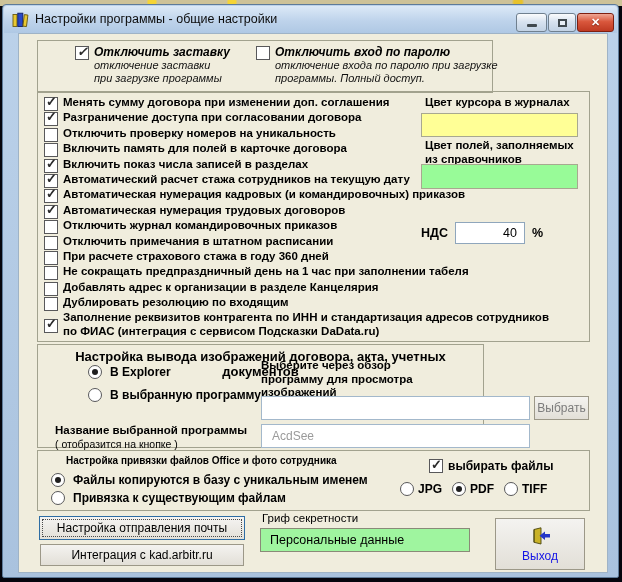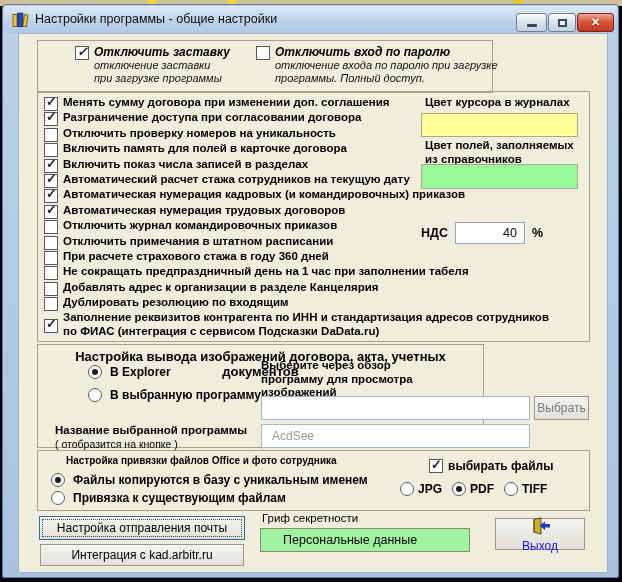--- a/index.html
+++ b/index.html
@@ -93,22 +93,22 @@
   .format-row{position:absolute;left:362px;top:31px;display:flex;gap:10px;align-items:center;}
   .fmt{display:flex;gap:4px;align-items:center;}
   .fmt .blabel{font-size:12px;}
   
   #mail-btn{position:absolute;left:20px;top:482px;width:206px;height:24px;
             border:1px solid #2E6DA4;background:linear-gradient(#F5F4F2,#E3E0D8);position:absolute;}
   #mail-btn::after{content:"";position:absolute;inset:2px;border:1px dotted #4a4a4a;}
   #kad-btn{position:absolute;left:21px;top:510px;width:204px;height:22px;}
   #secrecy-label{position:absolute;left:243px;top:478px;font-size:11.5px;}
   #secrecy-input{position:absolute;left:241px;top:494px;width:210px;height:24px;background:#9FF59F;
-                 border:1px solid #8A8A78;box-sizing:border-box;font-size:12.5px;padding:4px 0 0 22px;}
-  #exit-btn{position:absolute;left:476px;top:484px;width:90px;height:32px;flex-direction:column;gap:1px;padding-top:2px;}
+                 border:1px solid #8A8A78;box-sizing:border-box;font-size:12.5px;padding:4px 0 0 9px;}
+  #exit-btn{position:absolute;left:476px;top:484px;width:90px;height:52px;flex-direction:column;gap:1px;padding-top:2px;}
   #exit-btn .exit-label{color:#1414E6;font-size:12px;}
 </style>
 </head>
 <body>
 
 <div id="root">
   <div class="desktop-strip"></div>
 
   <div class="window">
     <div class="titlebar">

